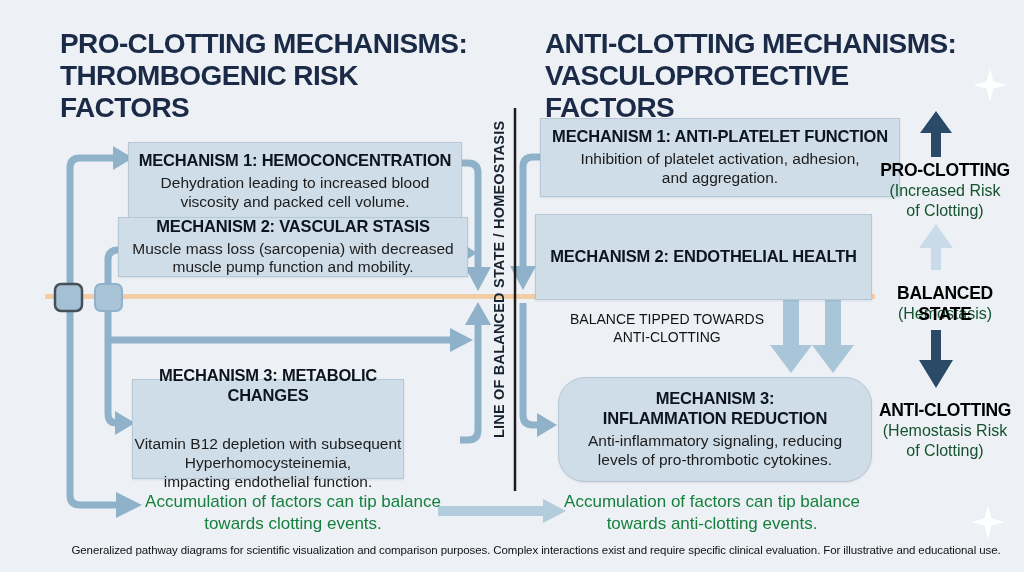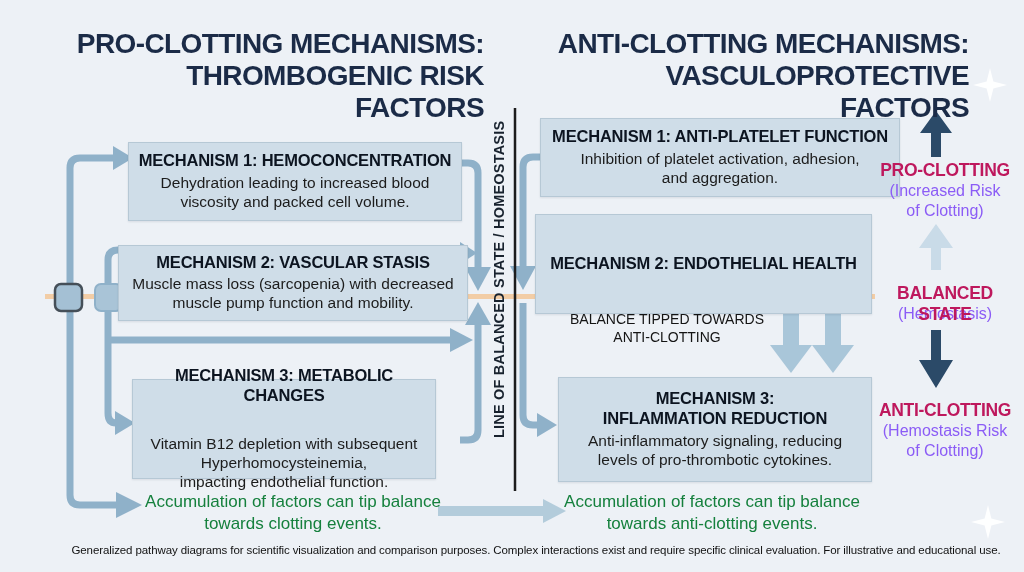--- a/index.html
+++ b/index.html
@@ -5,21 +5,21 @@
   html,body { margin:0; padding:0; }
   .canvas {
     position:relative; width:1024px; height:572px;
     background:#edf1f6; overflow:hidden;
     font-family:"Liberation Sans", sans-serif;
     color:#141414;
   }
   .flow-svg { position:absolute; left:0; top:0; }
 
   .panel-title {
-    position:absolute; top:28px; width:424px; text-align:right;
+    position:absolute; top:28px; width:424px; text-align:left;
     font-weight:bold; font-size:28px; line-height:1.14;
     color:#1b2b47; letter-spacing:-0.6px; white-space:pre-line;
   }
   .title-left  { left:60px; }
   .title-right { left:545px; }
 
   .mech-box {
     position:absolute; background:#cfdde8;
     border:1px solid #b6c8d5; box-sizing:border-box;
     display:flex; flex-direction:column; justify-content:center; align-items:center;
@@ -40,22 +40,22 @@
     font-weight:bold; font-size:14.5px; color:#18222e; letter-spacing:0.2px;
     white-space:nowrap;
   }
 
   .balance-note {
     position:absolute; left:537px; top:311px; width:260px; text-align:center;
     font-size:14px; line-height:1.25; color:#141414; white-space:pre-line;
   }
 
   .scale-label { position:absolute; left:870px; width:150px; text-align:center; }
-  .scale-main  { font-weight:bold; font-size:17.5px; color:#be185d; letter-spacing:-0.3px; }
-  .scale-sub   { font-size:16px; line-height:1.25; color:#8b5cf6; white-space:pre-line; }
+  .scale-main  { font-weight:bold; font-size:17.5px; color:#000000; letter-spacing:-0.3px; }
+  .scale-sub   { font-size:16px; line-height:1.25; color:#14532d; white-space:pre-line; }
 
   .bottom-note {
     position:absolute; top:491px; width:300px; text-align:center;
     font-size:17px; line-height:1.28; color:#15803d; white-space:pre-line;
   }
   .note-left  { left:143px; }
   .note-right { left:562px; }
 
   .footer {
     position:absolute; left:0; top:544px; width:1024px; text-align:center;
@@ -128,41 +128,41 @@
   <div class="panel-title title-left">PRO-CLOTTING MECHANISMS:
 THROMBOGENIC RISK FACTORS</div>
   <div class="panel-title title-right">ANTI-CLOTTING MECHANISMS:
 VASCULOPROTECTIVE FACTORS</div>
 
   <div class="mech-box" style="left:128px; top:118px; width:334px; height:79px;margin-top:24px;">
     <div class="mech-title">MECHANISM 1: HEMOCONCENTRATION</div>
     <div class="mech-body">Dehydration leading to increased blood
 viscosity and packed cell volume.</div>
   </div>
-  <div class="mech-box" style="left:118px; top:217px; width:350px; height:76px;margin-top:28px;">
+  <div class="mech-box" style="left:118px; top:217px; width:350px; height:60px;">
     <div class="mech-title">MECHANISM 2: VASCULAR STASIS</div>
     <div class="mech-body">Muscle mass loss (sarcopenia) with decreased
 muscle pump function and mobility.</div>
   </div>
-  <div class="mech-box" style="left:132px; top:379px; width:304px; height:100px;gap:27px;">
+  <div class="mech-box" style="left:132px; top:379px; width:272px; height:100px;gap:27px;">
     <div class="mech-title">MECHANISM 3: METABOLIC CHANGES</div>
     <div class="mech-body">Vitamin B12 depletion with subsequent
 Hyperhomocysteinemia,
 impacting endothelial function.</div>
   </div>
 
   <div class="mech-box" style="left:540px; top:118px; width:360px; height:79px;">
     <div class="mech-title">MECHANISM 1: ANTI-PLATELET FUNCTION</div>
     <div class="mech-body">Inhibition of platelet activation, adhesion,
 and aggregation.</div>
   </div>
-  <div class="mech-box" style="left:535px; top:214px; width:337px; height:100px;">
+  <div class="mech-box" style="left:535px; top:214px; width:337px; height:86px;">
     <div class="mech-title">MECHANISM 2: ENDOTHELIAL HEALTH</div>
   </div>
-  <div class="mech-box" style="left:558px; top:377px; width:314px; height:105px;">
+  <div class="mech-box" style="left:558px; top:377px; width:314px; height:105px;border-radius:27px;">
     <div class="mech-title">MECHANISM 3:
 INFLAMMATION REDUCTION</div>
     <div class="mech-body">Anti-inflammatory signaling, reducing
 levels of pro-thrombotic cytokines.</div>
   </div>
 
   <div class="axis-label">LINE OF BALANCED STATE / HOMEOSTASIS</div>
 
   <div class="balance-note">BALANCE TIPPED TOWARDS
 ANTI-CLOTTING</div>

